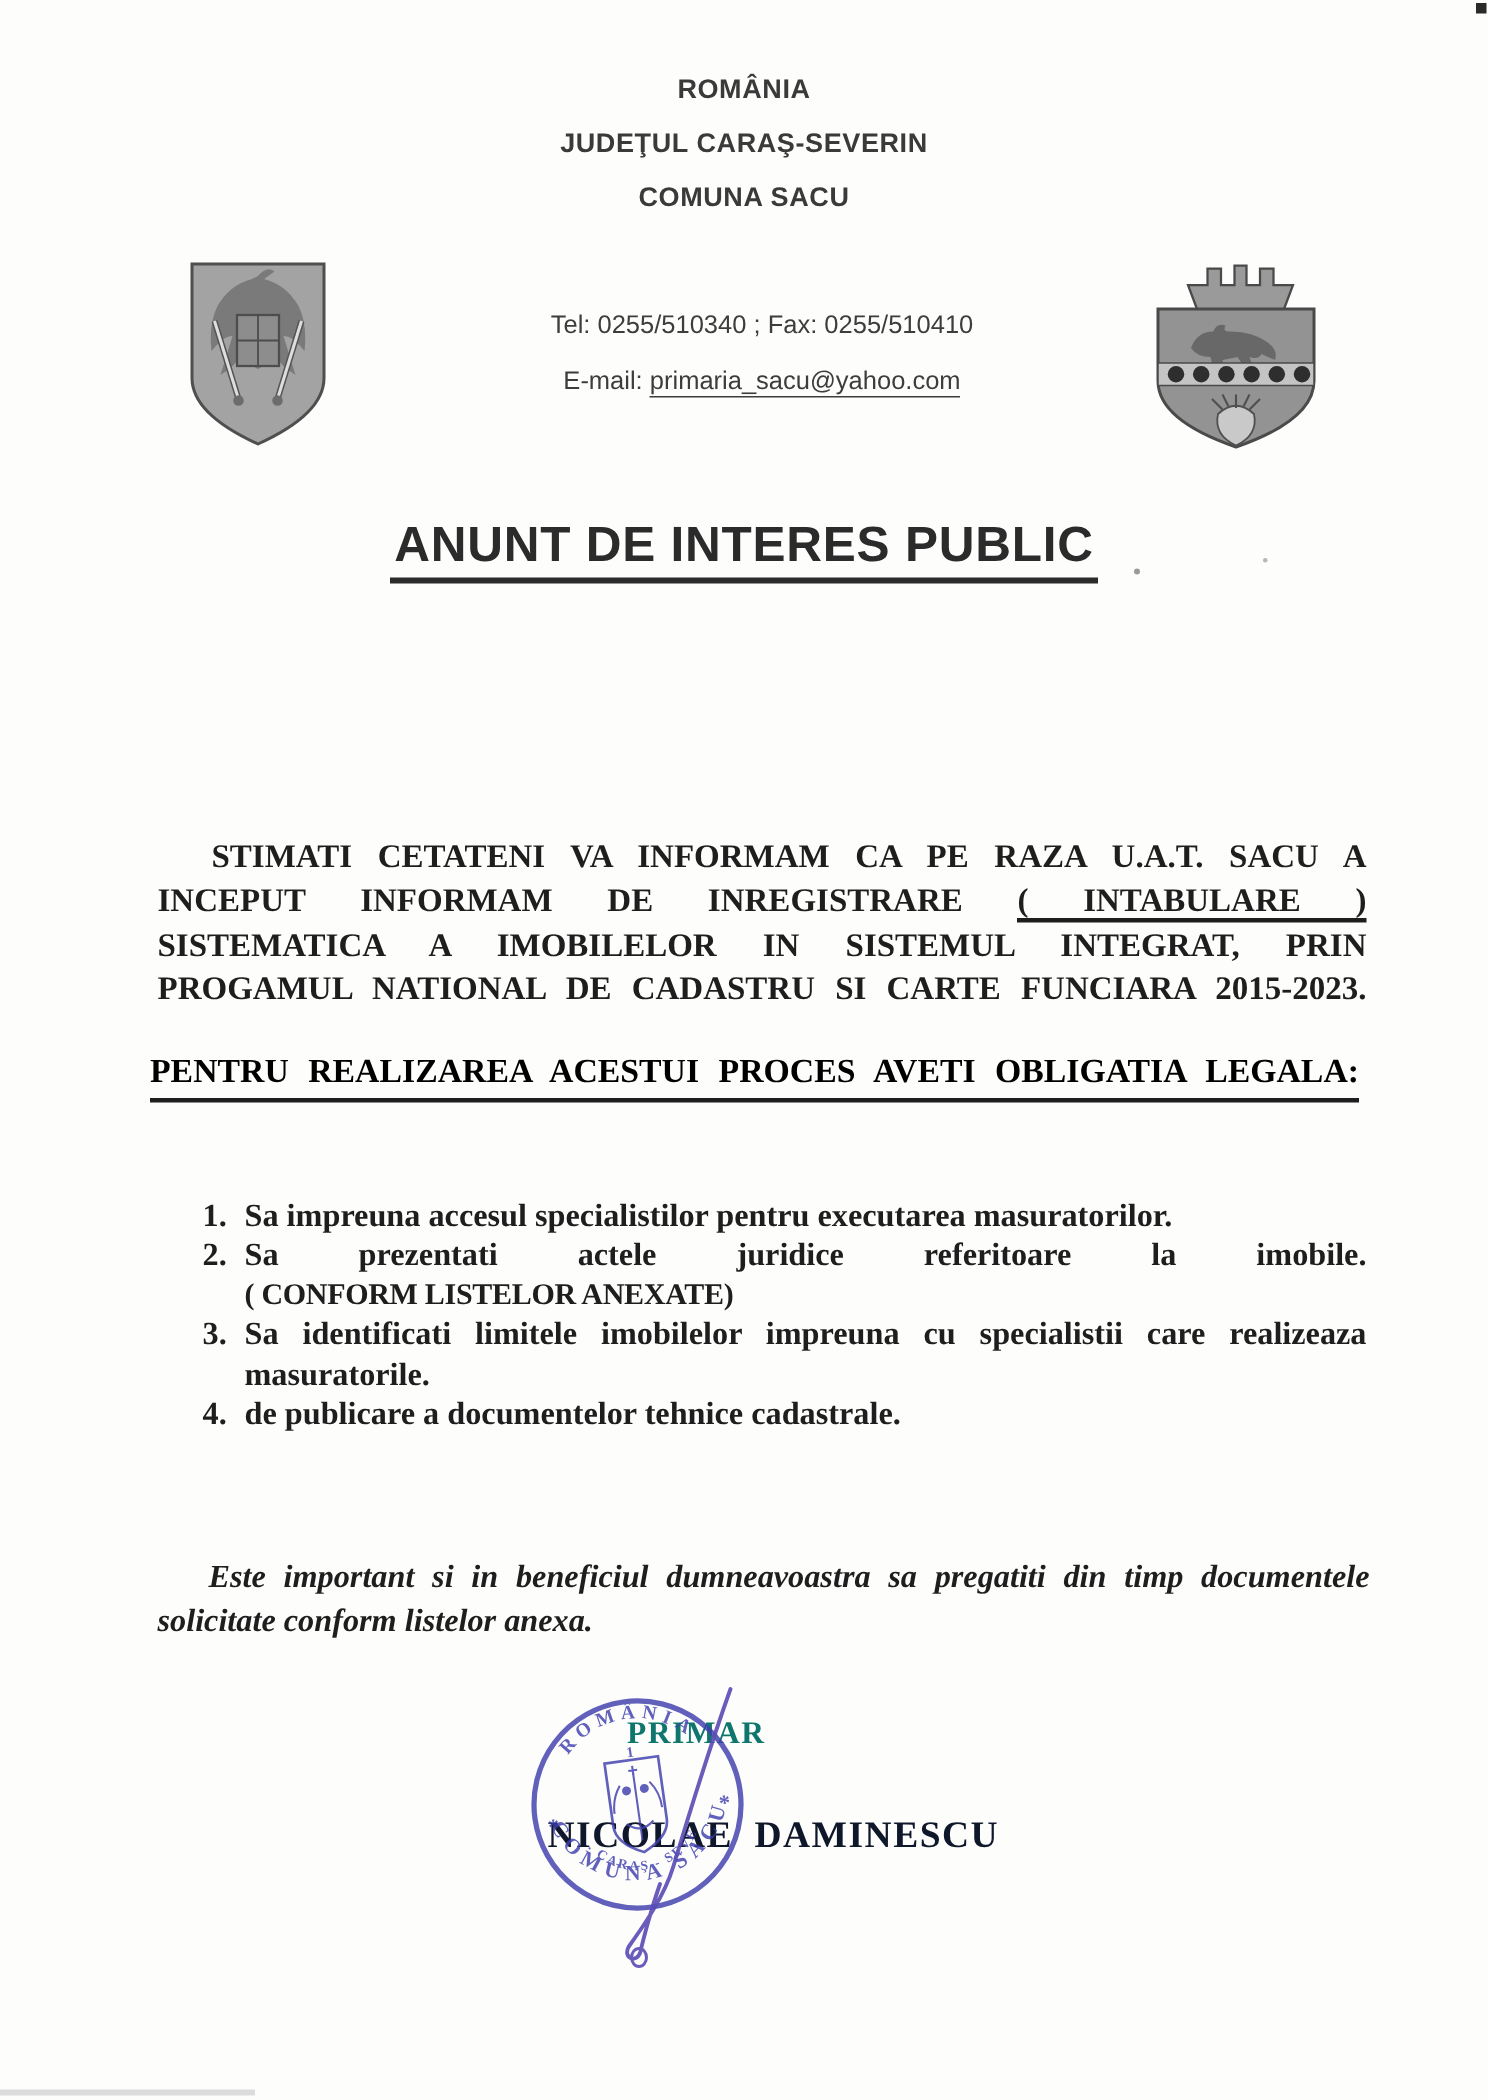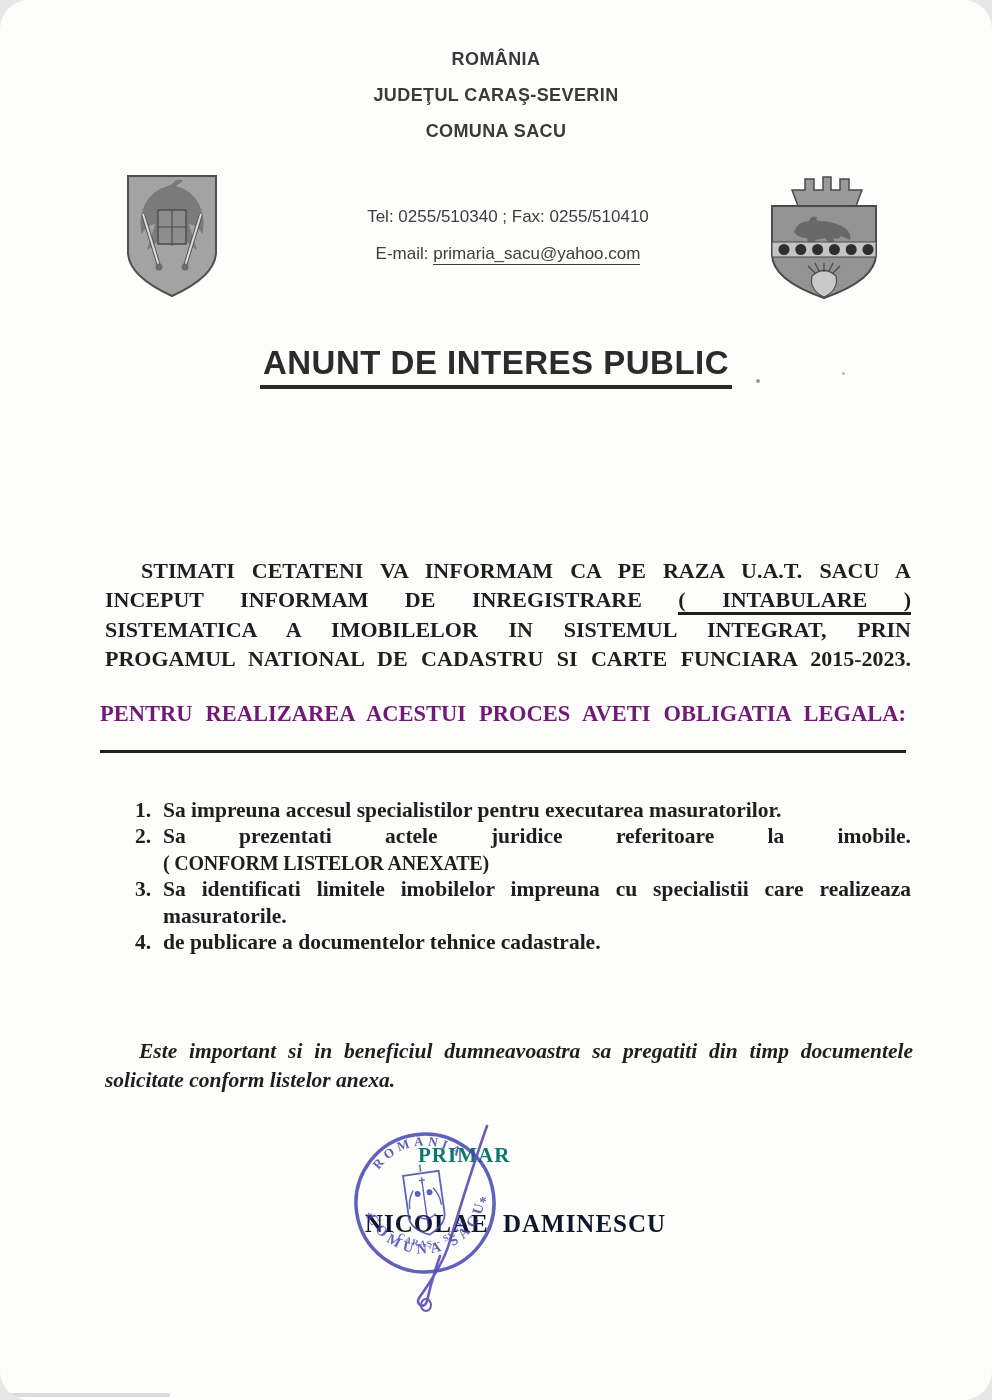--- a/index.html
+++ b/index.html
@@ -1,19 +1,19 @@
 <!DOCTYPE html>
 <html><head>
 <meta charset="utf-8">
 <style>
   html,body { margin:0; padding:0; background:#e8e8e8; }
   .page {
     position:relative; width:992px; height:1400px; margin:0 auto;
     background:#fdfdfc; overflow:hidden;
-    font-family:"Liberation Serif", serif; color:#1e1e1e;border-radius:29px;
+    font-family:"Liberation Serif", serif; color:#1e1e1e;
   }
   
   .letterhead {
     position:absolute; top:41px; left:0; width:100%;
     text-align:center; font-family:"Liberation Sans", sans-serif;
     font-weight:bold; font-size:18px; line-height:36px;
     color:#3a3a3a; letter-spacing:0.4px;
   }
   .contact {
     position:absolute; top:204px; left:12px; width:100%;
@@ -36,23 +36,23 @@
   .intro {
     position:absolute; top:512px; left:105px; width:806px;
     font-weight:bold; font-size:22px; line-height:29.4px;margin-top:44px;
   }
   .line { text-align:justify; white-space:nowrap; }
   .spread { text-align-last:justify; }
   .indent1 { padding-left:36px; }
   .u-seg { border-bottom:3px solid #1e1e1e; padding-bottom:0; }
   .obligation {
     position:absolute; top:701px; left:100px; width:806px;
-    font-weight:bold; font-size:22.5px; color:#701a75;
+    font-weight:bold; font-size:22.5px; color:#000000;
     text-align:justify; text-align-last:justify; white-space:nowrap;
-    border-bottom:3px solid #1e1e1e; padding-bottom:23px;
+    border-bottom:3px solid #1e1e1e; padding-bottom:5px;
   }
   .list {
     position:absolute; top:797px; left:135px; width:776px;
     font-weight:bold; font-size:21.5px; line-height:26.4px;
   }
   .li { display:flex; }
   .num { flex:0 0 28px; width:28px; }
   .li-body { flex:1; min-width:0; }
   .sub-line { font-size:20px; letter-spacing:-0.2px; }
   .note {

